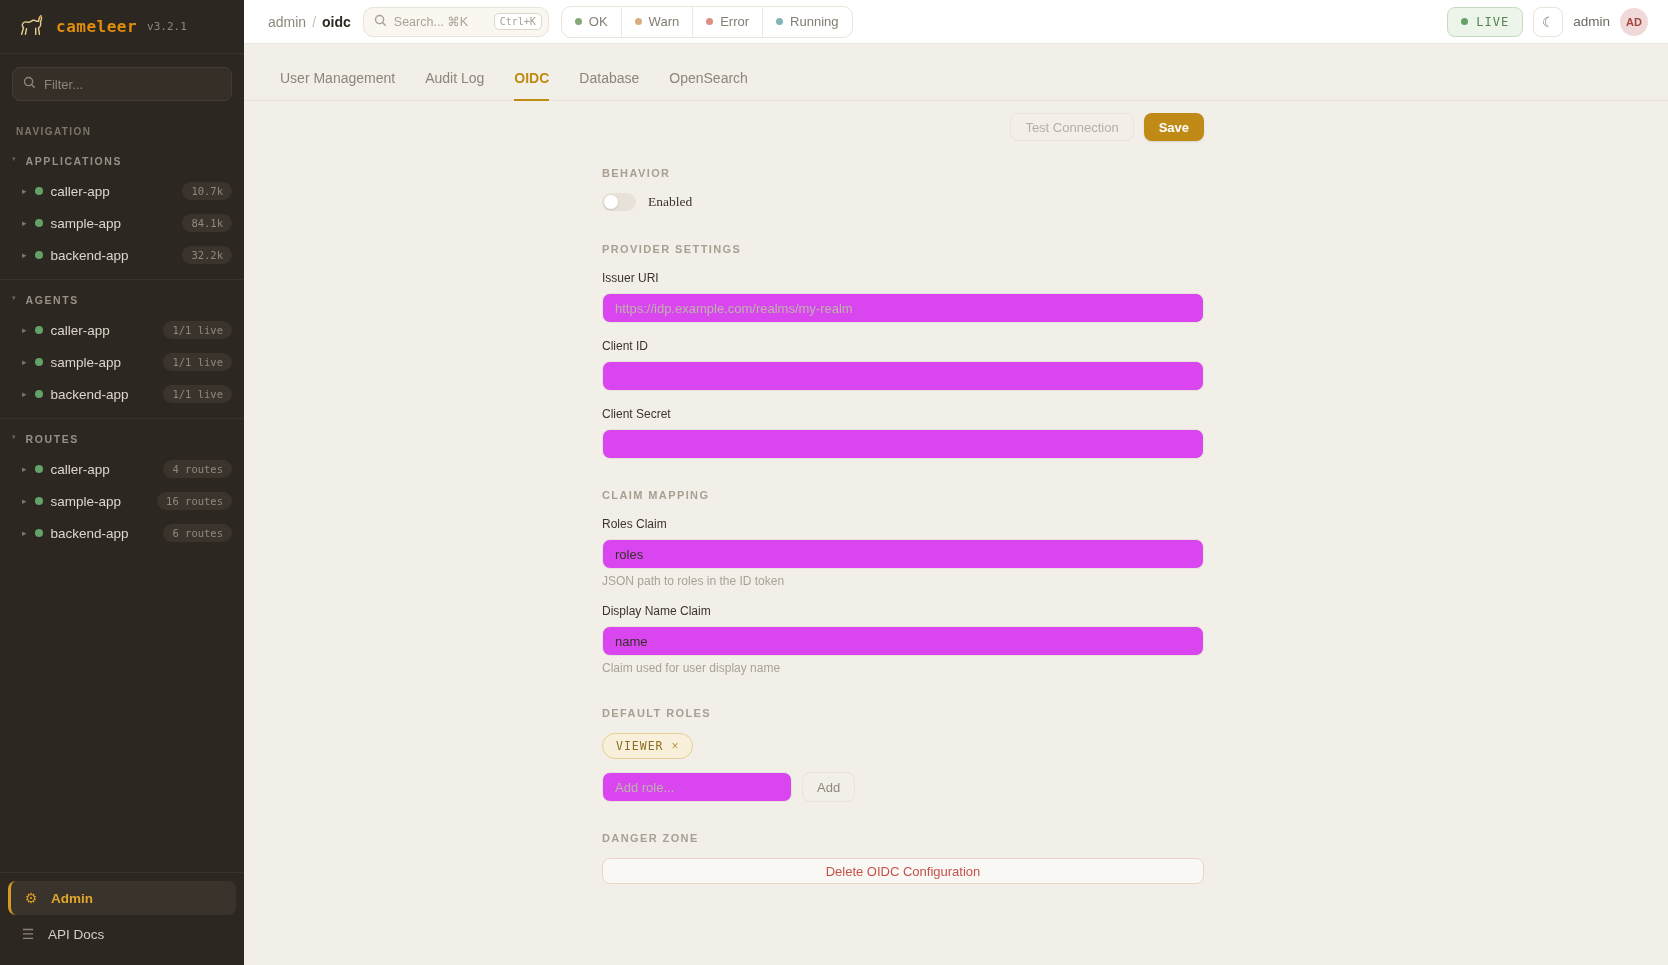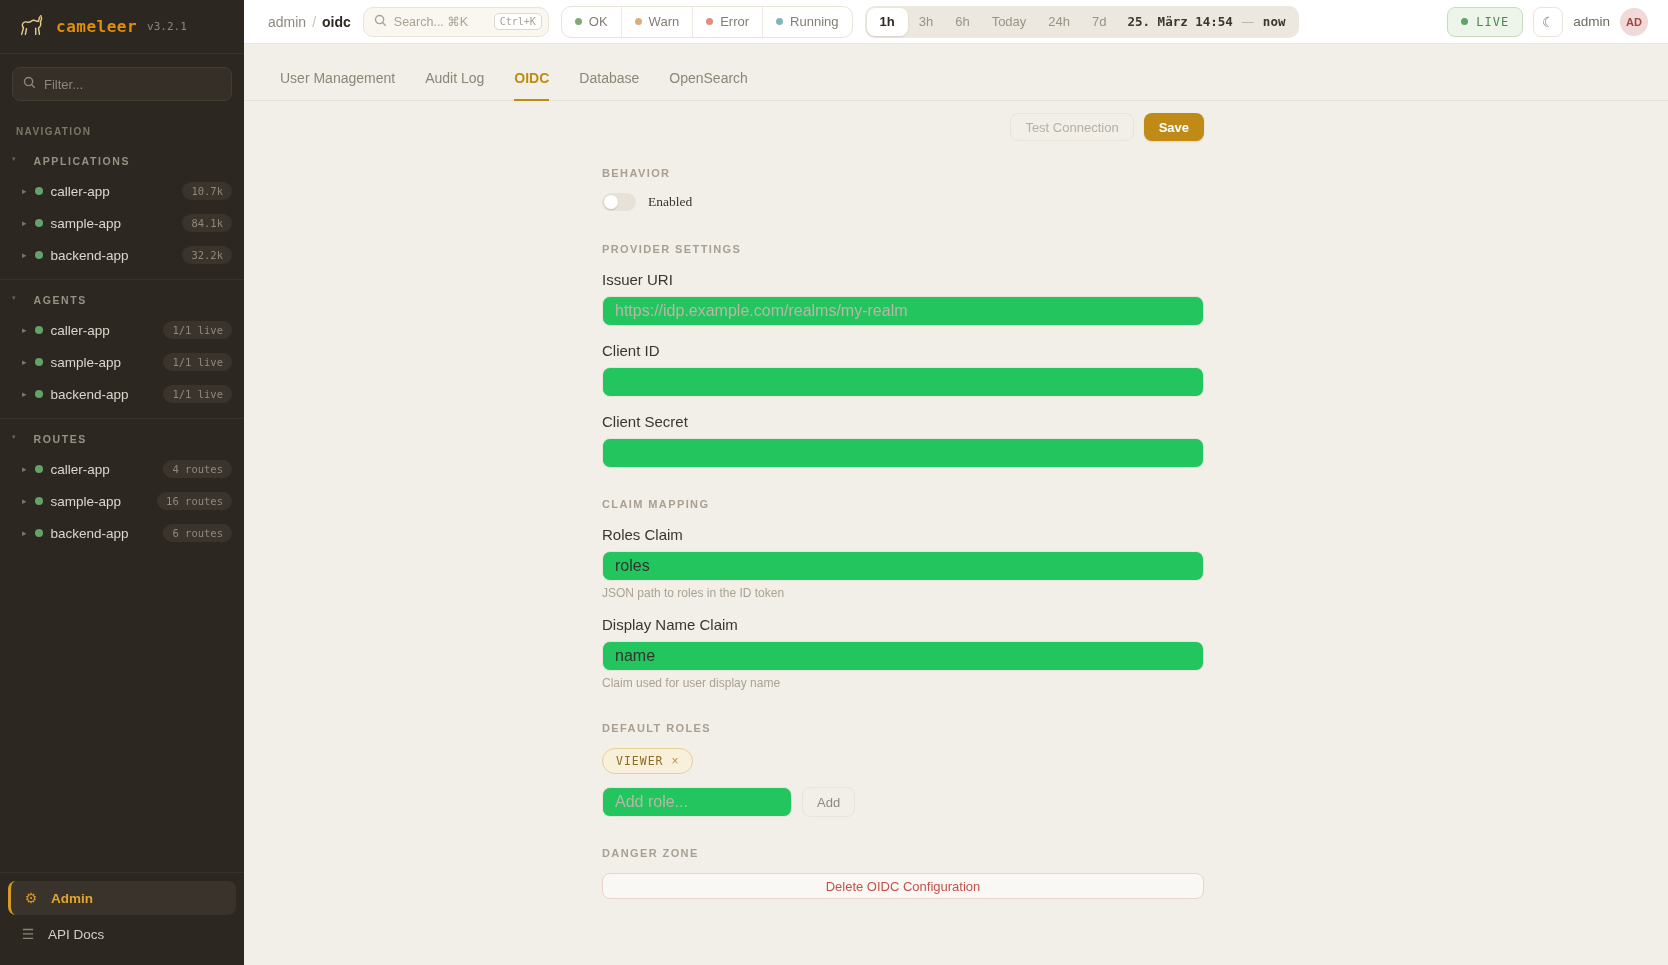--- a/index.html
+++ b/index.html
@@ -35,21 +35,21 @@
     font-family:"Liberation Sans", sans-serif;
   }
   .filter-box input::placeholder { color:#8d867c; }
   .nav-label {
     padding:12px 16px 4px; font-size:10px; letter-spacing:1.4px;
     color:#7d7669; font-weight:bold;
   }
   .nav-group { border-top:1px solid #39322a; margin-top:8px; padding-top:4px; }
   .nav-group:first-of-type { border-top:none; margin-top:0; }
   .group-header {
-    display:flex; align-items:flex-start; gap:18px;
+    display:flex; align-items:flex-start; gap:10px;
     padding:10px 16px 8px 12px; cursor:pointer;
   }
   .group-caret { font-size:7px; color:#6e675c; line-height:1; }
   .group-title { font-size:10.5px; letter-spacing:1.6px; color:#989185; font-weight:bold; }
   .nav-item {
     display:flex; align-items:center; gap:8px;
     padding:7px 12px 7px 22px; cursor:pointer;
   }
   .item-caret { font-size:9px; color:#7d766a; line-height:1; }
   .status-dot { width:8px; height:8px; border-radius:50%; background:#63a268; }
@@ -185,25 +185,25 @@
     width:34px; height:18px; border-radius:9px; background:#e7e1d7;
     position:relative; cursor:pointer; flex-shrink:0;
   }
   .toggle .knob {
     position:absolute; left:2px; top:2px; width:14px; height:14px;
     border-radius:50%; background:#fff; box-shadow:0 1px 2px rgba(0,0,0,0.15);
   }
   .toggle-label { font-size:13.5px; color:#3a352d;font-family:Liberation Serif, serif; }
   .toggle-desc { font-size:13px; color:#b1a99b; margin-left:4px; }
 
-  .field-label { font-size:15px; color:#3a352d; margin-top:16px; }
+  .field-label { font-size:12px; color:#3a352d; margin-top:16px; }
   .text-input {
     width:100%; height:30px; margin-top:8px;
-    border:1px solid #e9e3d9; border-radius:8px; background:#22c55e;
-    padding:0 12px; font-size:16px; color:#37322b; outline:none;
+    border:1px solid #e9e3d9; border-radius:8px; background:#d946ef;
+    padding:0 12px; font-size:13px; color:#37322b; outline:none;
     font-family:"Liberation Sans", sans-serif;
   }
   .text-input::placeholder { color:#bcb5a8; }
   .field-hint { font-size:12px; color:#aaa294; margin-top:5px; }
 
   .chip-row { margin-top:14px; }
   .chip {
     display:inline-flex; align-items:center; gap:8px;
     border:1px solid #e6cf97; background:#f8f0da; border-radius:999px;
     padding:5px 13px;
@@ -373,33 +373,20 @@
       <div class="seg">
         <span class="dot dot-error"></span>
         <span>Error</span>
       </div>
       <div class="seg">
         <span class="dot dot-running"></span>
         <span>Running</span>
       </div>
     </div>
 
-    <div class="seg-time">
-      <div class="time-item active">1h</div>
-      <div class="time-item">3h</div>
-      <div class="time-item">6h</div>
-      <div class="time-item">Today</div>
-      <div class="time-item">24h</div>
-      <div class="time-item">7d</div>
-      <div class="time-display">
-        <span class="time-from">25. März 14:54</span>
-        <span class="time-dash">—</span>
-        <span class="time-now">now</span>
-      </div>
-    </div>
 
     <div class="topbar-right">
       <div class="live-badge">
         <span class="live-dot"></span>
         <span class="live-text">LIVE</span>
       </div>
       <div class="icon-btn">
         <span>☾</span>
       </div>
       <span class="user-name">admin</span>

